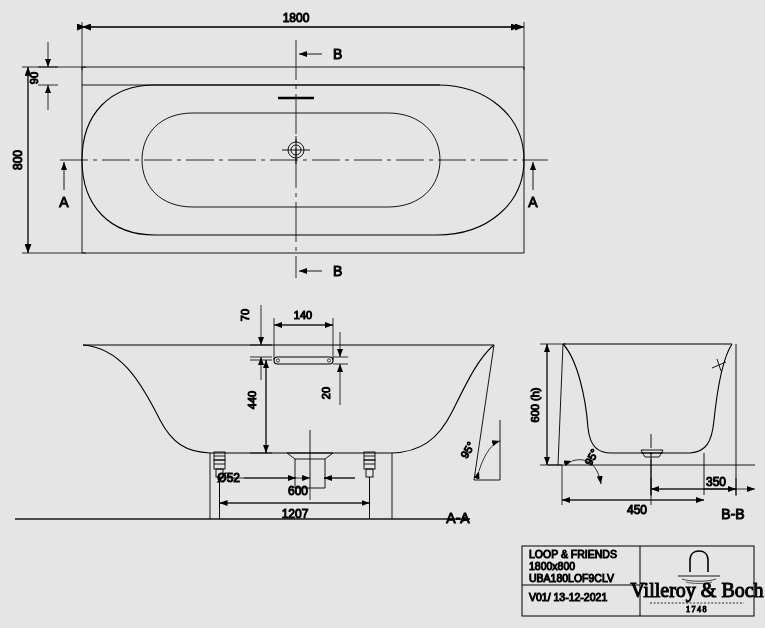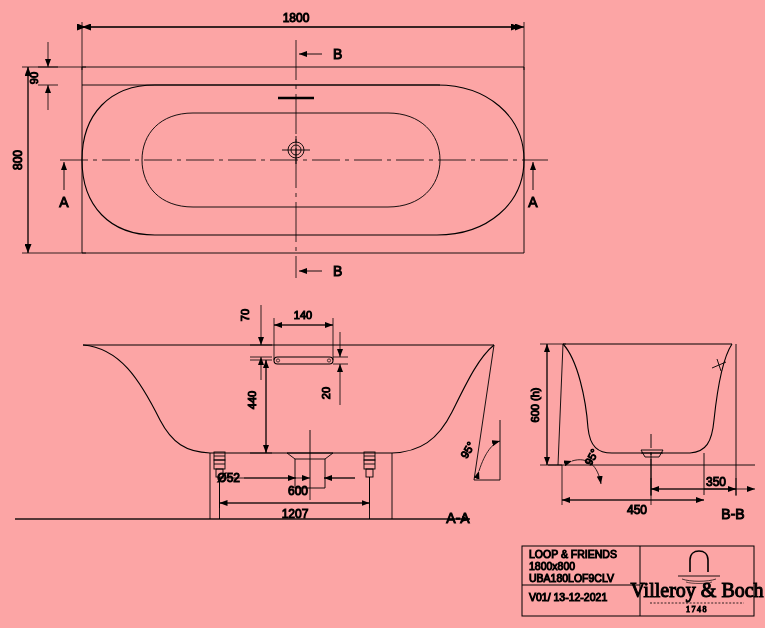--- a/index.html
+++ b/index.html
@@ -1,17 +1,17 @@
 <!DOCTYPE html>
 <html><head>
 <meta charset="utf-8">
 <style>
   html,body{margin:0;padding:0;background:#ffffff;}
   body{width:765px;height:628px;font-family:"Liberation Sans",sans-serif;overflow:hidden;}
-  #sheet{position:relative;width:765px;height:628px;background:#fca5a5;}
+  #sheet{position:relative;width:765px;height:628px;background:#e5e5e5;}
   svg{display:block;}
   .dimtxt{font-family:"Liberation Sans",sans-serif;font-size:12px;fill:#000;}
   .dimtxt-sm{font-family:"Liberation Sans",sans-serif;font-size:11px;fill:#000;}
   .seclbl{font-family:"Liberation Sans",sans-serif;font-size:14px;fill:#000;}
   .tb{font-family:"Liberation Sans",sans-serif;font-size:10.5px;fill:#000;}
   .brand{font-family:"Liberation Serif",serif;font-size:20px;fill:#000;}
   .brandyear{font-family:"Liberation Serif",serif;font-size:8px;fill:#000;letter-spacing:1.5px;}
 </style>
 </head>
 <body>

